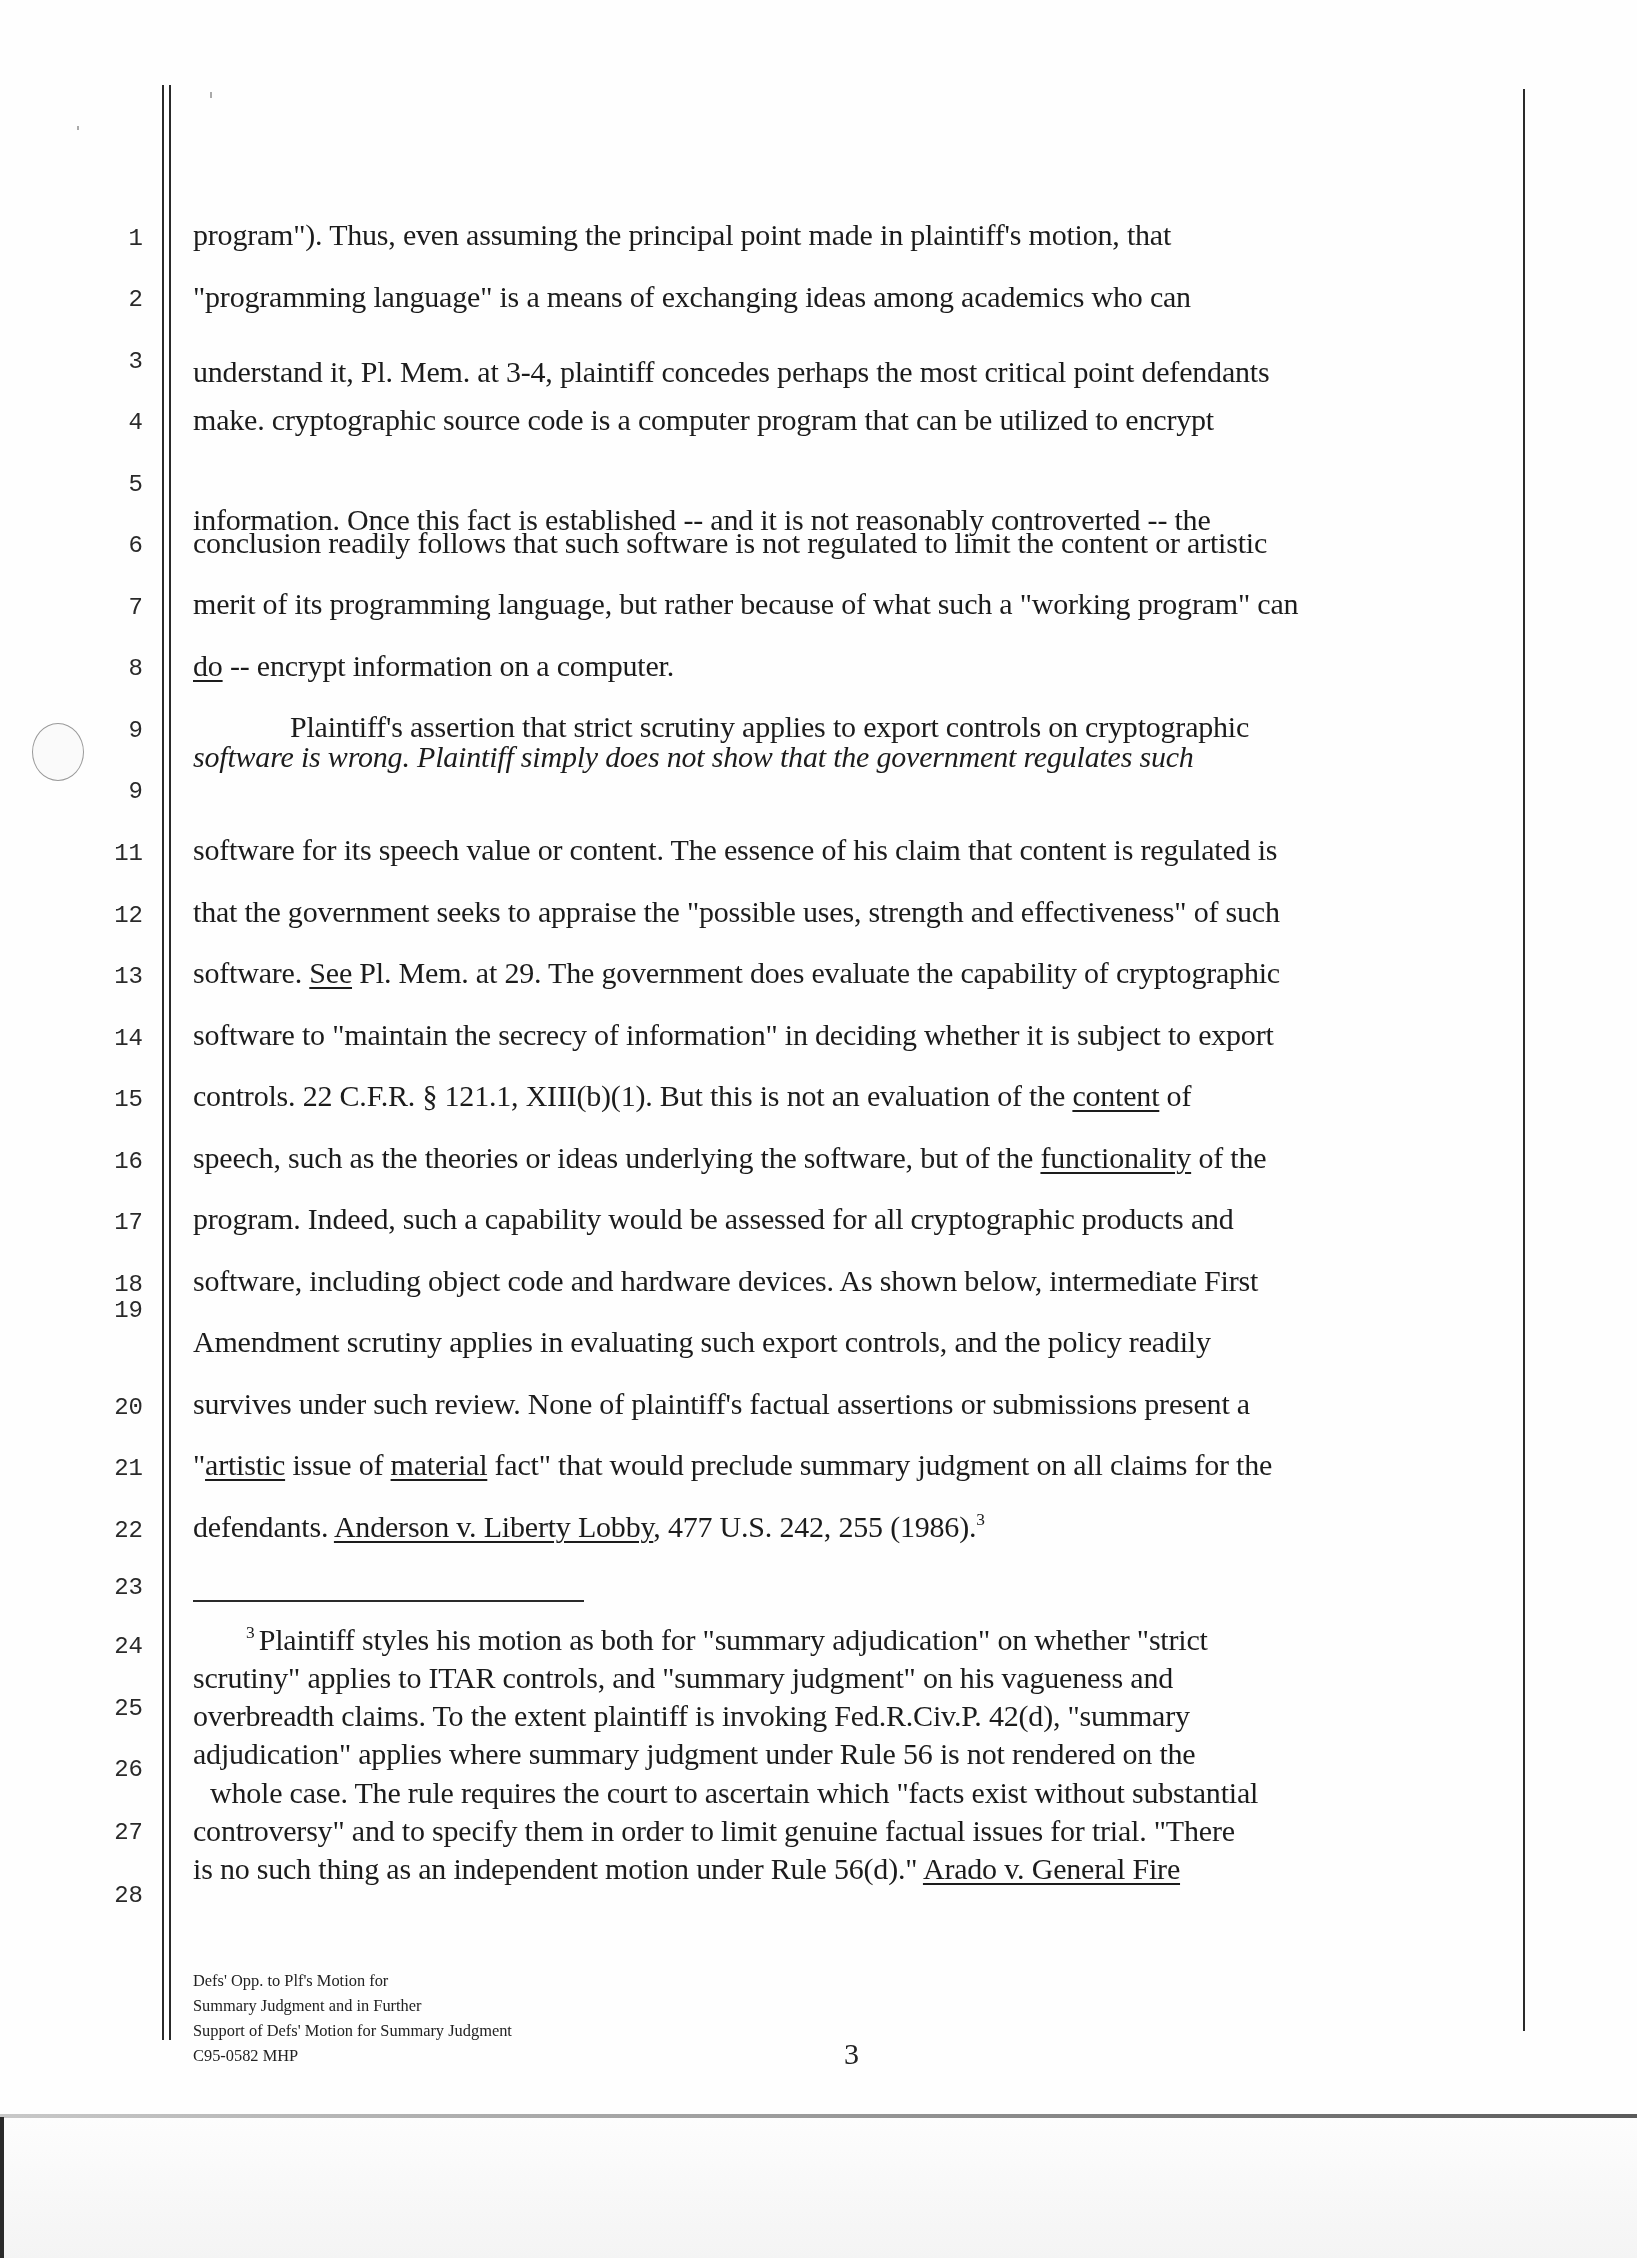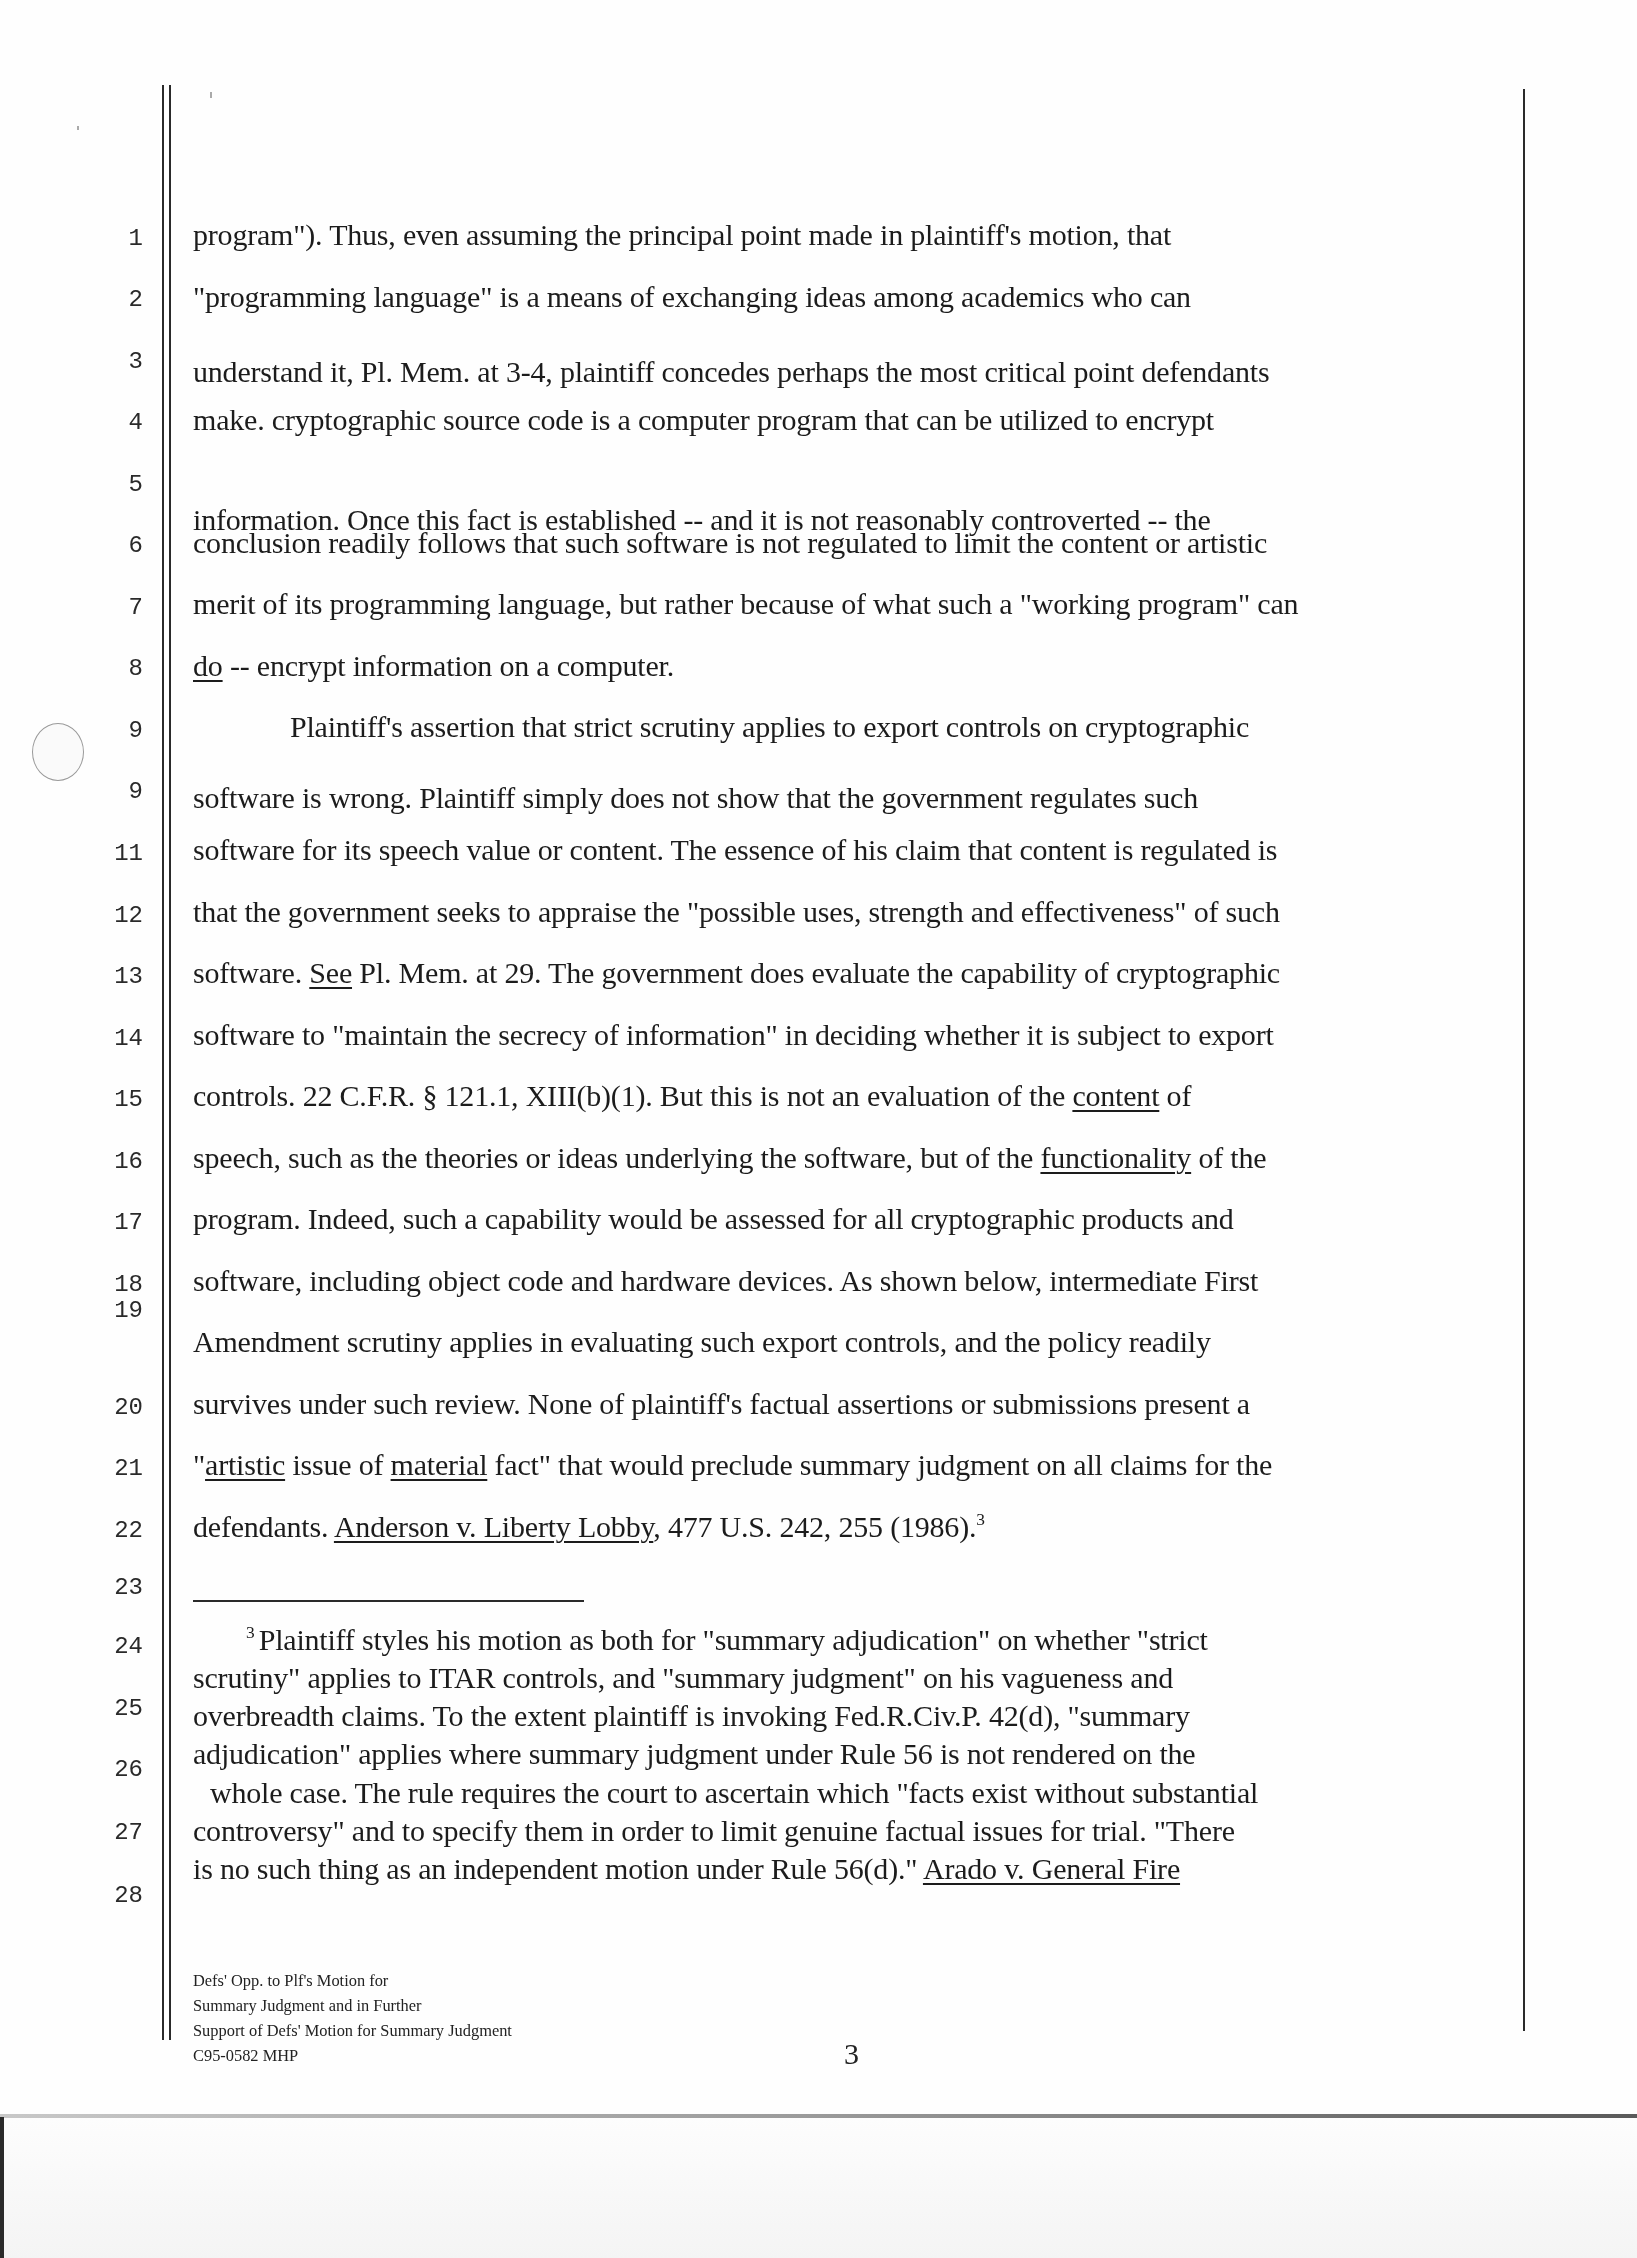--- a/index.html
+++ b/index.html
@@ -98,21 +98,21 @@
 <div id="body-text">
     <div class="bl" style="top: 220px;"><span>program").  Thus, even assuming the principal point made in plaintiff's motion, that</span></div>
     <div class="bl" style="top: 282px;"><span>"programming language" is a means of exchanging ideas among academics who can</span></div>
     <div class="bl" style="top: 343px; margin-top: 14px;"><span>understand it, Pl. Mem. at 3-4, plaintiff concedes perhaps the most critical point defendants</span></div>
     <div class="bl" style="top: 405px;"><span>make. cryptographic source code is a computer program that can be utilized to encrypt</span></div>
     <div class="bl" style="top: 466px; margin-top: 39px;"><span>information.  Once this fact is established -- and it is not reasonably controverted -- the</span></div>
     <div class="bl" style="top: 528px;"><span>conclusion readily follows that such software is not regulated to limit the content or artistic</span></div>
     <div class="bl" style="top: 589px;"><span>merit of its programming language, but rather because of what such a "working program" can</span></div>
     <div class="bl" style="top: 651px;"><span class="u">do</span><span> -- encrypt information on a computer.</span></div>
     <div class="bl" style="top: 712px; left: 290px;"><span>Plaintiff's assertion that strict scrutiny applies to export controls on cryptographic</span></div>
-    <div class="bl" style="top: 783px;"><span>software is wrong.  Plaintiff simply does not show that the government regulates such</span></div>
+    <div class="bl" style="top: 742px; font-style: italic;"><span>software is wrong.  Plaintiff simply does not show that the government regulates such</span></div>
     <div class="bl" style="top: 835px;"><span>software for its speech value or content.  The essence of his claim that content is regulated is</span></div>
     <div class="bl" style="top: 897px;"><span>that the government seeks to appraise the "possible uses, strength and effectiveness" of such</span></div>
     <div class="bl" style="top: 958px;"><span>software.  </span><span class="u">See</span><span> Pl. Mem. at 29.  The government does evaluate the capability of cryptographic</span></div>
     <div class="bl" style="top: 1020px;"><span>software to "maintain the secrecy of information" in deciding whether it is subject to export</span></div>
     <div class="bl" style="top: 1081px;"><span>controls.  22 C.F.R. § 121.1, XIII(b)(1).  But this is not an evaluation of the </span><span class="u">content</span><span> of</span></div>
     <div class="bl" style="top: 1143px;"><span>speech, such as the theories or ideas underlying the software, but of the </span><span class="u">functionality</span><span> of the</span></div>
     <div class="bl" style="top: 1204px;"><span>program.  Indeed, such a capability would be assessed for all cryptographic products and</span></div>
     <div class="bl" style="top: 1266px;"><span>software, including object code and hardware devices.  As shown below, intermediate First</span></div>
     <div class="bl" style="top: 1327px;"><span>Amendment scrutiny applies in evaluating such export controls, and the policy readily</span></div>
     <div class="bl" style="top: 1389px;"><span>survives under such review.  None of plaintiff's factual assertions or submissions present a</span></div>

